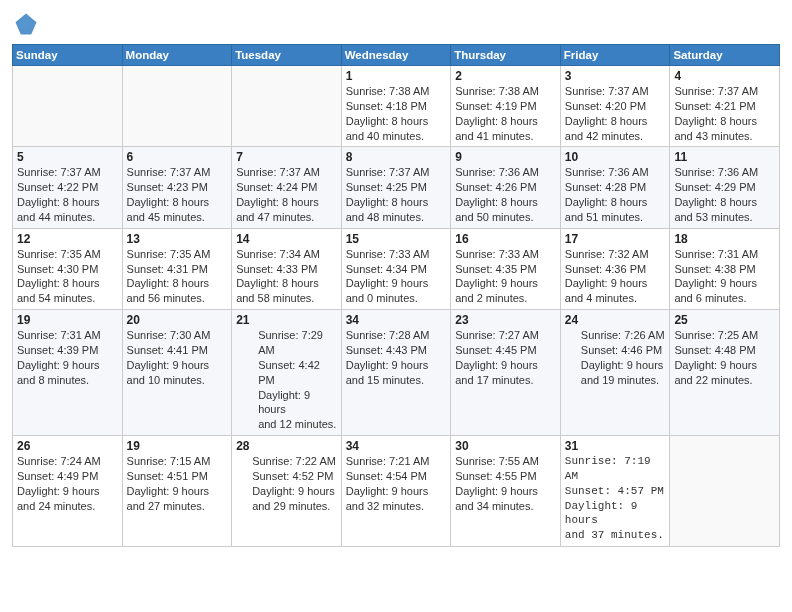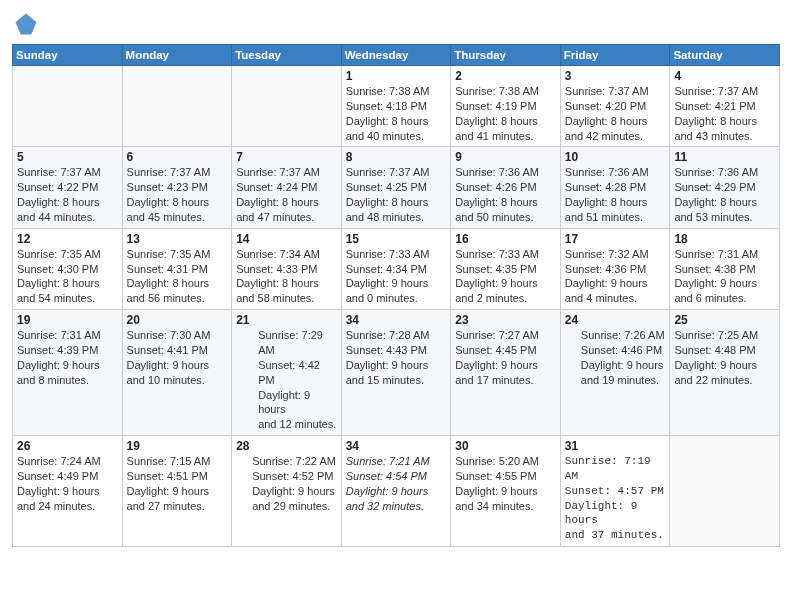--- a/index.html
+++ b/index.html
@@ -336,28 +336,28 @@
           </td>
           <td>
             <span class="day-number">28</span>
             <div class="day-info" style="white-space: pre-line; margin-left: 16px;">Sunrise: 7:22 AM
 Sunset: 4:52 PM
 Daylight: 9 hours
 and 29 minutes.</div>
           </td>
           <td>
             <span class="day-number">34</span>
-            <div class="day-info" style="white-space: pre-line; font-style: italic;">Sunrise: 7:21 AM
+            <div class="day-info" style="white-space: pre-line;">Sunrise: 7:21 AM
 Sunset: 4:54 PM
 Daylight: 9 hours
 and 32 minutes.</div>
           </td>
           <td>
             <span class="day-number">30</span>
-            <div class="day-info" style="white-space: pre-line;">Sunrise: 5:20 AM
+            <div class="day-info" style="white-space: pre-line;">Sunrise: 7:55 AM
 Sunset: 4:55 PM
 Daylight: 9 hours
 and 34 minutes.</div>
           </td>
           <td>
             <span class="day-number">31</span>
             <div class="day-info" style="white-space: pre-line; font-family: Liberation Mono, monospace;">Sunrise: 7:19 AM
 Sunset: 4:57 PM
 Daylight: 9 hours
 and 37 minutes.</div>

